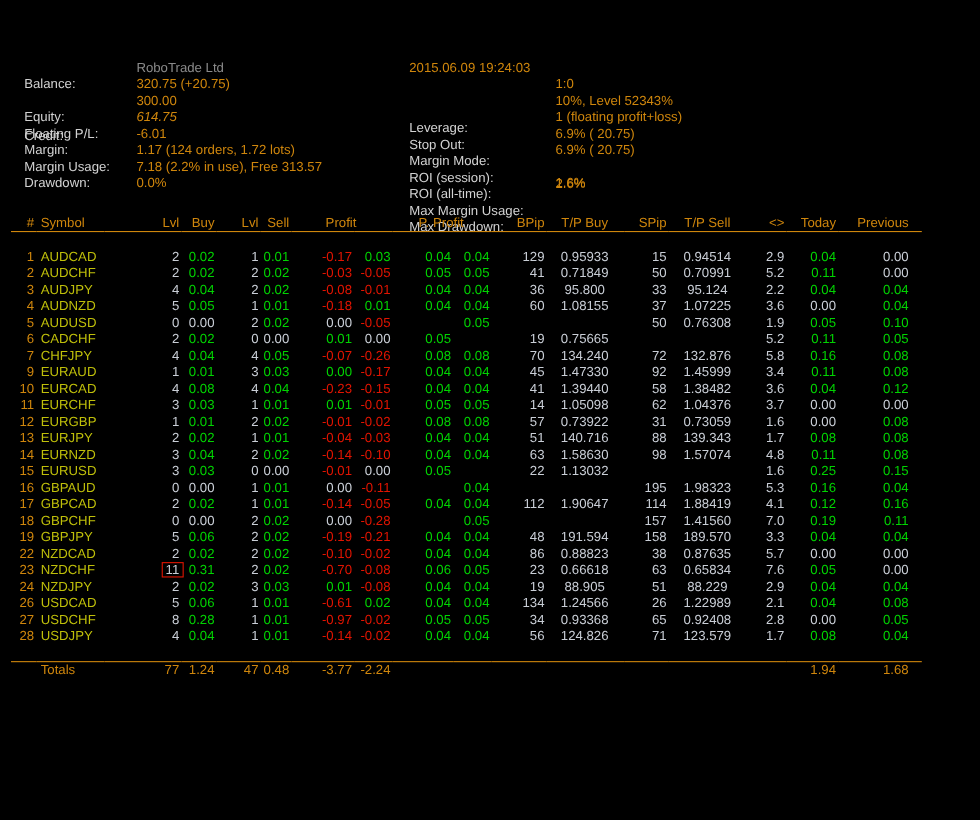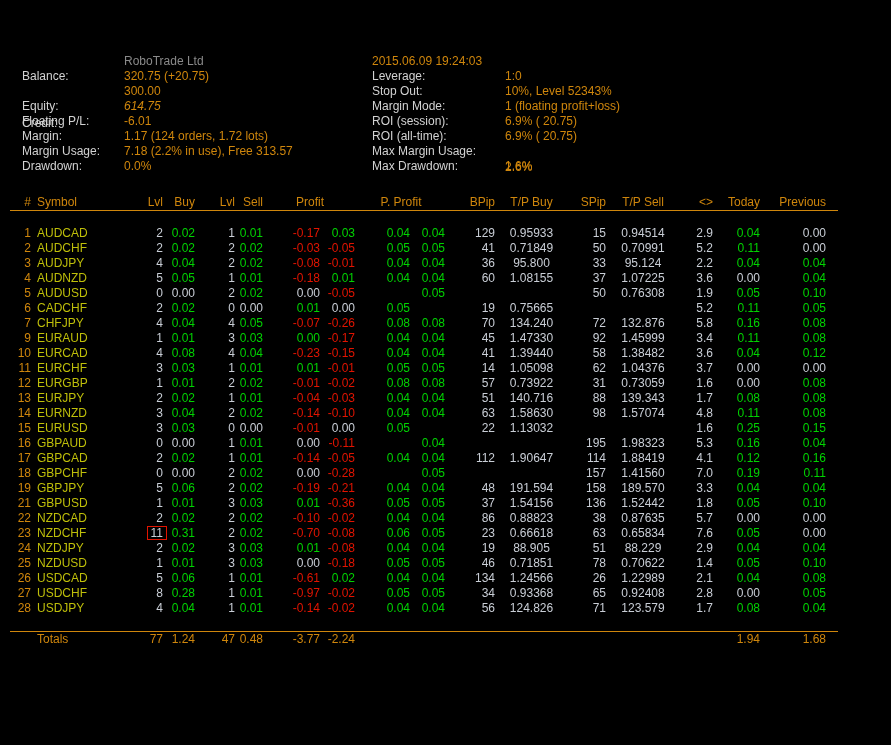--- a/index.html
+++ b/index.html
@@ -19,21 +19,21 @@
     position:relative;overflow:hidden;
   }
   .o{color:var(--orange);} .y{color:var(--yellow);} .w{color:var(--wht);}
   .g{color:var(--grn);} .r{color:var(--red);} .gy{color:var(--gray);} .lb{color:var(--lbl);}
 
   
   #acct{position:absolute;top:54px;left:0;width:728px;height:125px;}
   #acct .ln{position:absolute;height:15px;line-height:15px;white-space:nowrap;}
   #acct .lbl-l{left:22px;}
   #acct .val-l{left:124px;}
-  #acct .lbl-r{left:372px;}
+  #acct .lbl-r{left:372px;margin-top:40px;}
   #acct .val-r{left:505px;}
   #company{position:absolute;left:124px;top:0;line-height:15px;}
   #datetime{position:absolute;left:372px;top:0;line-height:15px;}
 
   
   #positions{
     position:absolute;top:194px;left:10px;width:828px;
     border-collapse:collapse;table-layout:fixed;
     font-size:12px;color:var(--wht);
   }
@@ -486,39 +486,20 @@
         <td class="g">0.04</td>
         <td class="w">48</td>
         <td class="w">191.594</td>
         <td class="w">158</td>
         <td class="w">189.570</td>
         <td class="w">3.3</td>
         <td class="g">0.04</td>
         <td class="g">0.04</td>
       </tr>
       <tr class="data">
-        <td class="o">21</td>
-        <td class="y">GBPUSD</td>
-        <td class="w">1</td>
-        <td class="g">0.01</td>
-        <td class="w">3</td>
-        <td class="g">0.03</td>
-        <td class="g">0.01</td>
-        <td class="r">-0.36</td>
-        <td class="g">0.05</td>
-        <td class="g">0.05</td>
-        <td class="w">37</td>
-        <td class="w">1.54156</td>
-        <td class="w">136</td>
-        <td class="w">1.52442</td>
-        <td class="w">1.8</td>
-        <td class="g">0.05</td>
-        <td class="g">0.10</td>
-      </tr>
-      <tr class="data">
         <td class="o">22</td>
         <td class="y">NZDCAD</td>
         <td class="w">2</td>
         <td class="g">0.02</td>
         <td class="w">2</td>
         <td class="g">0.02</td>
         <td class="r">-0.10</td>
         <td class="r">-0.02</td>
         <td class="g">0.04</td>
         <td class="g">0.04</td>
@@ -560,39 +541,20 @@
         <td class="r">-0.08</td>
         <td class="g">0.04</td>
         <td class="g">0.04</td>
         <td class="w">19</td>
         <td class="w">88.905</td>
         <td class="w">51</td>
         <td class="w">88.229</td>
         <td class="w">2.9</td>
         <td class="g">0.04</td>
         <td class="g">0.04</td>
-      </tr>
-      <tr class="data">
-        <td class="o">25</td>
-        <td class="y">NZDUSD</td>
-        <td class="w">1</td>
-        <td class="g">0.01</td>
-        <td class="w">3</td>
-        <td class="g">0.03</td>
-        <td class="w">0.00</td>
-        <td class="r">-0.18</td>
-        <td class="g">0.05</td>
-        <td class="g">0.05</td>
-        <td class="w">46</td>
-        <td class="w">0.71851</td>
-        <td class="w">78</td>
-        <td class="w">0.70622</td>
-        <td class="w">1.4</td>
-        <td class="g">0.05</td>
-        <td class="g">0.10</td>
       </tr>
       <tr class="data">
         <td class="o">26</td>
         <td class="y">USDCAD</td>
         <td class="w">5</td>
         <td class="g">0.06</td>
         <td class="w">1</td>
         <td class="g">0.01</td>
         <td class="r">-0.61</td>
         <td class="g">0.02</td>

